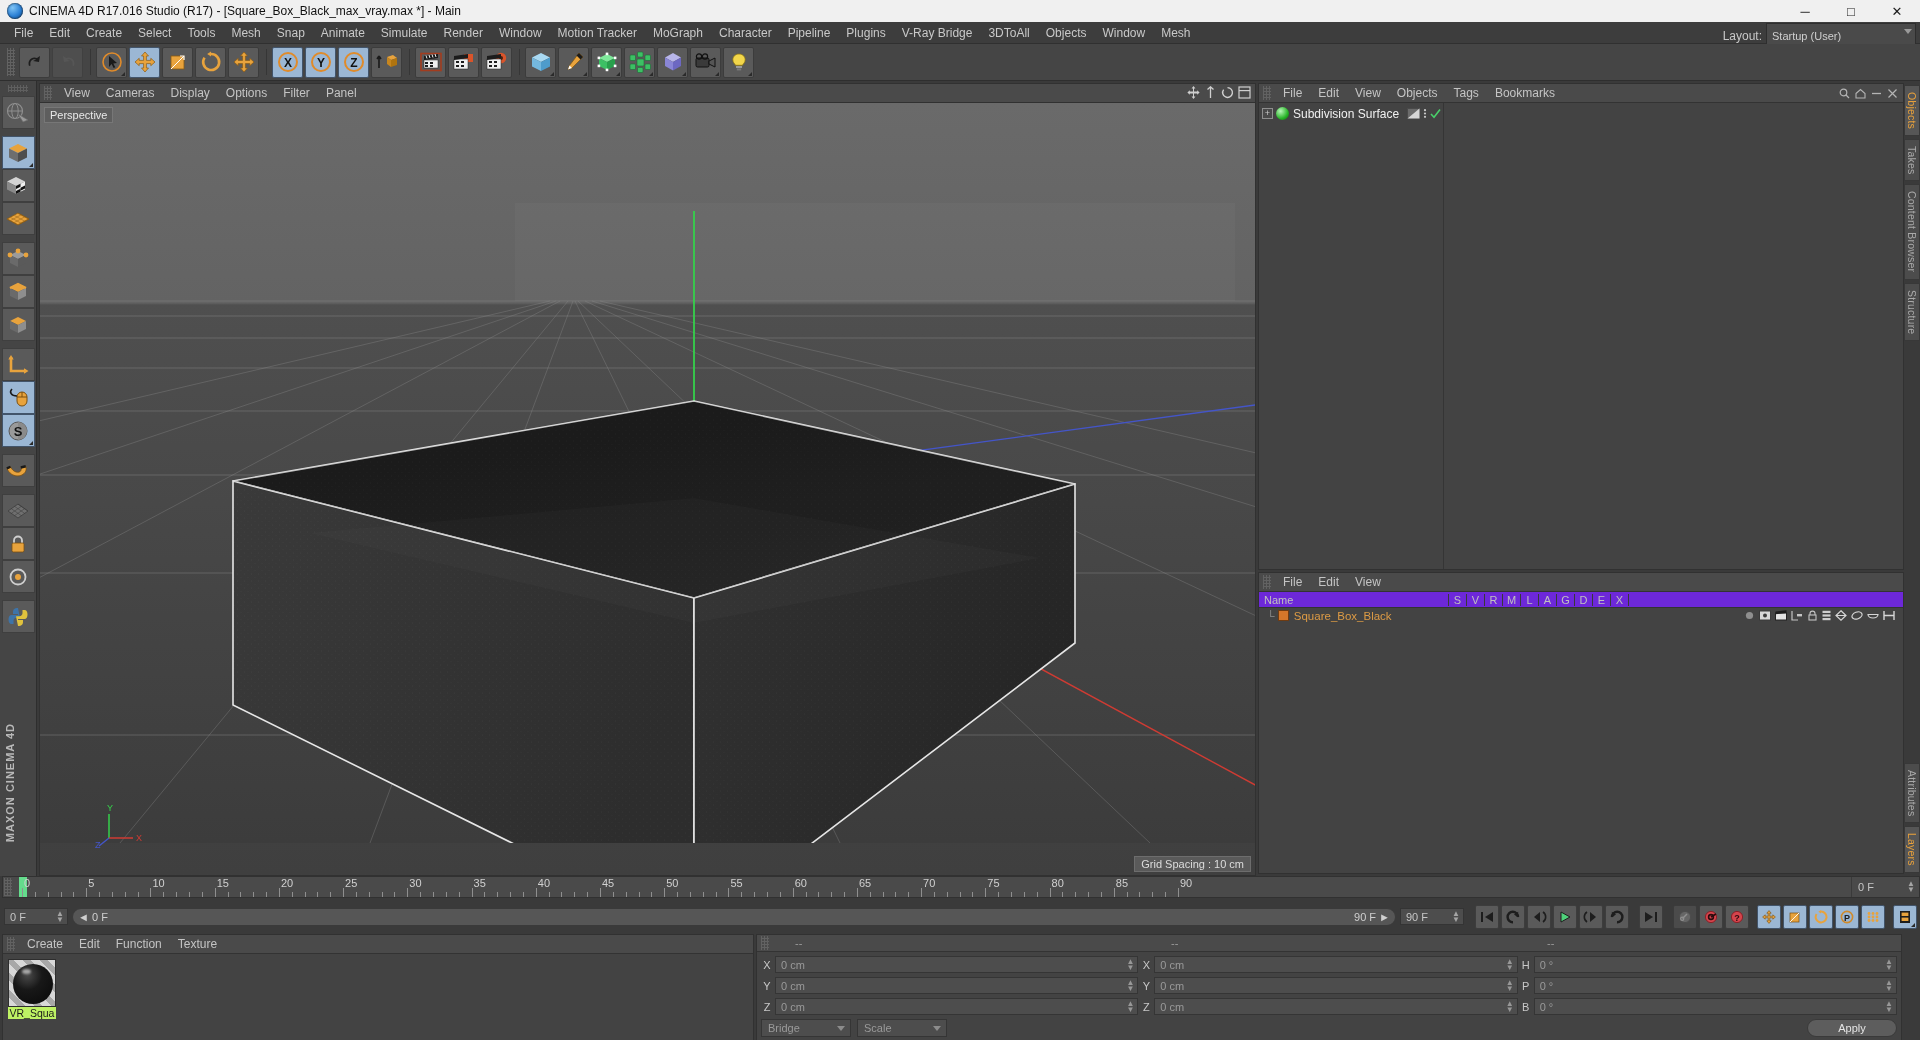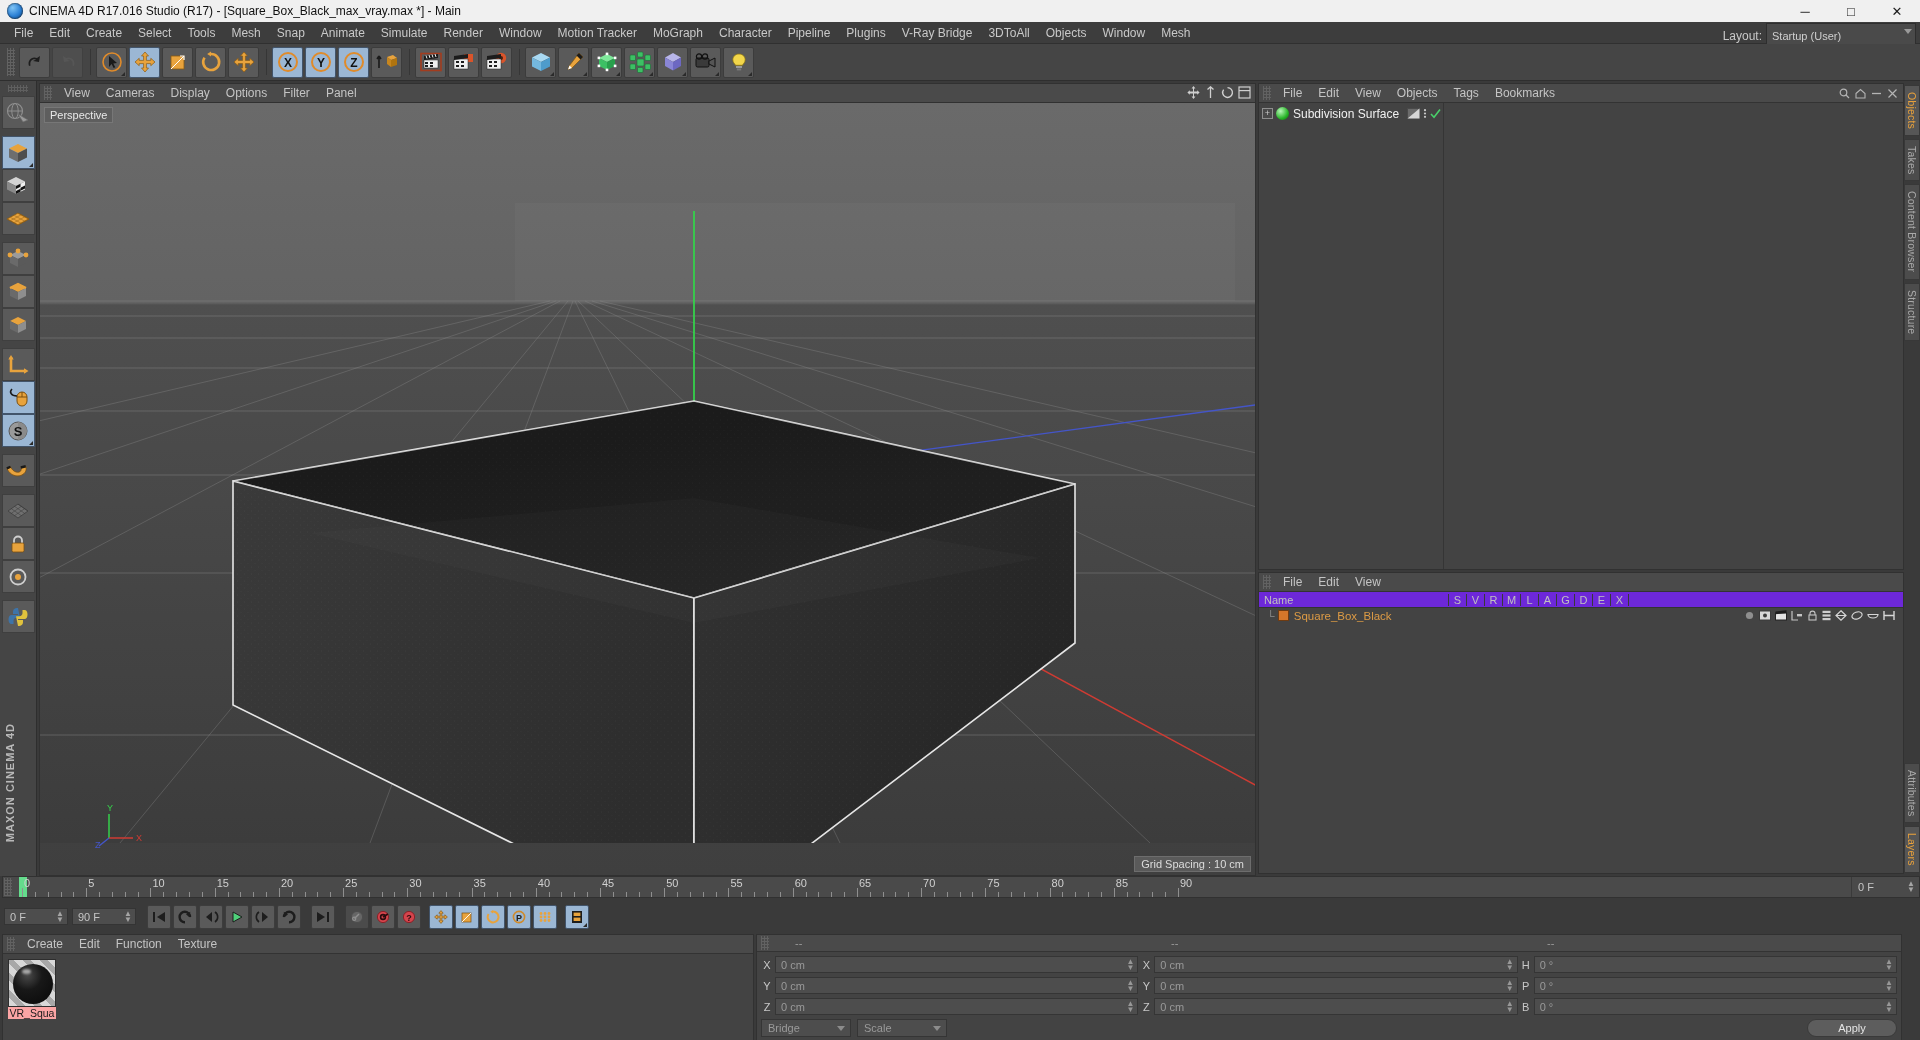--- a/index.html
+++ b/index.html
@@ -151,21 +151,21 @@
   #matmgr{width:752px;margin-right:2px;}
   #matbody{flex:1;background:#434343;padding:5px;display:flex;gap:6px;align-items:flex-start;}
   .matswatch{width:48px;}
   .matimg{width:48px;height:48px;position:relative;
       background:repeating-linear-gradient(45deg,#d8d8d8 0 6px,#a8a8a8 6px 12px);
       border:1px solid #2e2e2e;overflow:hidden;}
   .matimg .sph{position:absolute;left:4px;top:4px;width:40px;height:40px;border-radius:50%;
       background:radial-gradient(circle at 36% 28%,#4a4a4a 0%,#181818 38%,#080808 100%);}
   .matimg .hl{position:absolute;left:13px;top:9px;width:9px;height:5px;border-radius:50%;
       background:rgba(255,255,255,.55);filter:blur(1px);}
-  .matname{background:#fca5a5;color:#1a1a1a;font-size:10.5px;text-align:center;
+  .matname{background:#bef264;color:#1a1a1a;font-size:10.5px;text-align:center;
       padding:0 1px;white-space:nowrap;overflow:hidden;}
   #coordmgr{flex:1;margin-right:2px;}
   #coordbody{flex:1;background:#434343;padding:3px 4px;}
   .coordhdr{display:flex;font-size:11px;color:#9c9c9c;height:14px;align-items:center;}
   .coordhdr span{flex:1;text-align:left;padding-left:22px;}
   .coordrow{display:flex;align-items:center;height:19px;margin-bottom:2px;gap:2px;}
   .coordrow .lab{width:12px;font-size:11px;color:#c8c8c8;text-align:center;}
   .cfield{flex:1;height:17px;background:#4d4d4d;border:1px solid #353535;font-size:11px;
       color:#9a9a9a;display:flex;align-items:center;padding-left:5px;position:relative;}
   .cfield .ud{position:absolute;right:3px;top:2px;color:#989898;font-size:8px;line-height:6px;}
@@ -914,20 +914,24 @@
       <span>0 F</span>
       <span style="position:absolute;right:4px;top:4px;color:#a5a5a5;font-size:8px;line-height:6px;">▲<br>▼</span>
     </div>
   </div>
 
   <div id="tlbar">
     <div class="spin" style="width:64px;">
       <span>0 F</span>
       <span class="ud">▲<br>▼</span>
     </div>
+    <div id="tlslider">
+      <span>◄ <span>0 F</span></span>
+      <span><span>90 F</span> ►</span>
+    </div>
     <div class="spin" style="width:64px;">
       <span>90 F</span>
       <span class="ud">▲<br>▼</span>
     </div>
 
     <div style="display:flex;align-items:center;margin-left:6px;">
       <div class="pbtn">
         <svg width="16" height="14" viewBox="0 0 16 14">
             <rect x="2" y="2" width="2" height="10" fill="#1d1d1d"></rect>
             <path d="M14 2 L6 7 L14 12 Z" fill="#1d1d1d"></path>

